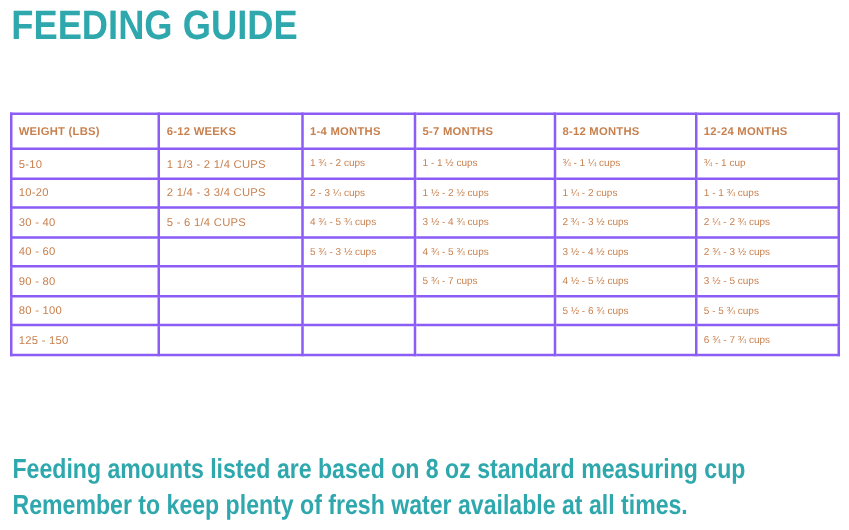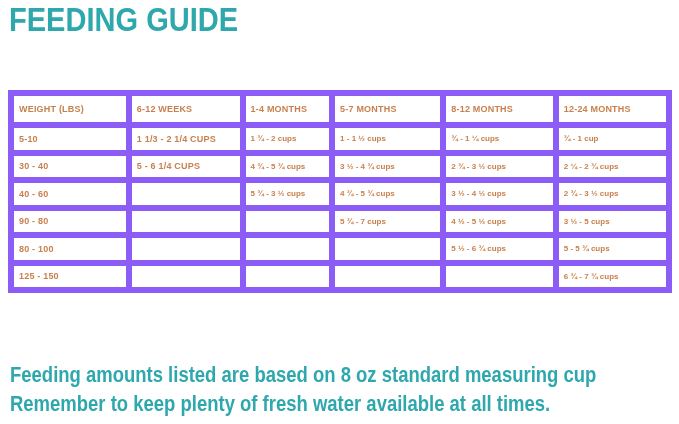--- a/index.html
+++ b/index.html
@@ -12,29 +12,29 @@
     color:#2ea8ad;font-size:33px;font-weight:800;line-height:40px;
     letter-spacing:0px;white-space:nowrap;
     display:inline-block;transform:scaleX(0.88);transform-origin:left center;
   }
   .guide-table{
     position:absolute;left:8px;top:90px;width:664px;
     border-collapse:collapse;table-layout:fixed;
     border:2px solid #d2905e;
   }
   .guide-table th,.guide-table td{
-    border:6px solid #8b5cf6;
+    border:2px solid #8b5cf6;
     color:#c8804e;
     text-align:left;vertical-align:middle;
     padding:0 0 0 5px;overflow:hidden;white-space:nowrap;
   }
   .guide-table th{
     height:26px;font-size:9px;font-weight:bold;letter-spacing:.2px;
   }
-  .guide-table td{height:21.5px;font-weight:bold;}
+  .guide-table td{height:21.5px;font-weight:normal;}
   td.c0,td.c1{font-size:9px;letter-spacing:.2px;}
   td.c2,td.c3,td.c4,td.c5{font-size:8px;}
   .guide-table col.w0{width:17.9%;}
   .guide-table col.w1{width:17.3%;}
   .guide-table col.w2{width:13.6%;}
   .guide-table col.w3{width:16.9%;}
   .guide-table col.w4{width:17.1%;}
   .guide-table col.w5{width:17.2%;}
   .footer{
     position:absolute;left:10px;top:360px;
@@ -71,20 +71,28 @@
   <tbody id="table-body">
       <tr>
         <td class="c0">5-10</td>
         <td class="c1">1 1/3 - 2 1/4 CUPS</td>
         <td class="c2">1 ¾ - 2 cups</td>
         <td class="c3">1 - 1 ½ cups</td>
         <td class="c4">¾ - 1 ¼ cups</td>
         <td class="c5">¾ - 1 cup</td>
       </tr>
       <tr>
+        <td class="c0">10-20</td>
+        <td class="c1">2 1/4 - 3 3/4 CUPS</td>
+        <td class="c2">2 - 3 ¼ cups</td>
+        <td class="c3">1 ½ - 2 ½ cups</td>
+        <td class="c4">1 ¼ - 2 cups</td>
+        <td class="c5">1 - 1 ¾ cups</td>
+      </tr>
+      <tr>
         <td class="c0">30 - 40</td>
         <td class="c1">5 - 6 1/4 CUPS</td>
         <td class="c2">4 ¾ - 5 ¾ cups</td>
         <td class="c3">3 ½ - 4 ¾ cups</td>
         <td class="c4">2 ¾ - 3 ½ cups</td>
         <td class="c5">2 ¼ - 2 ¾ cups</td>
       </tr>
       <tr>
         <td class="c0">40 - 60</td>
         <td class="c1"></td>

